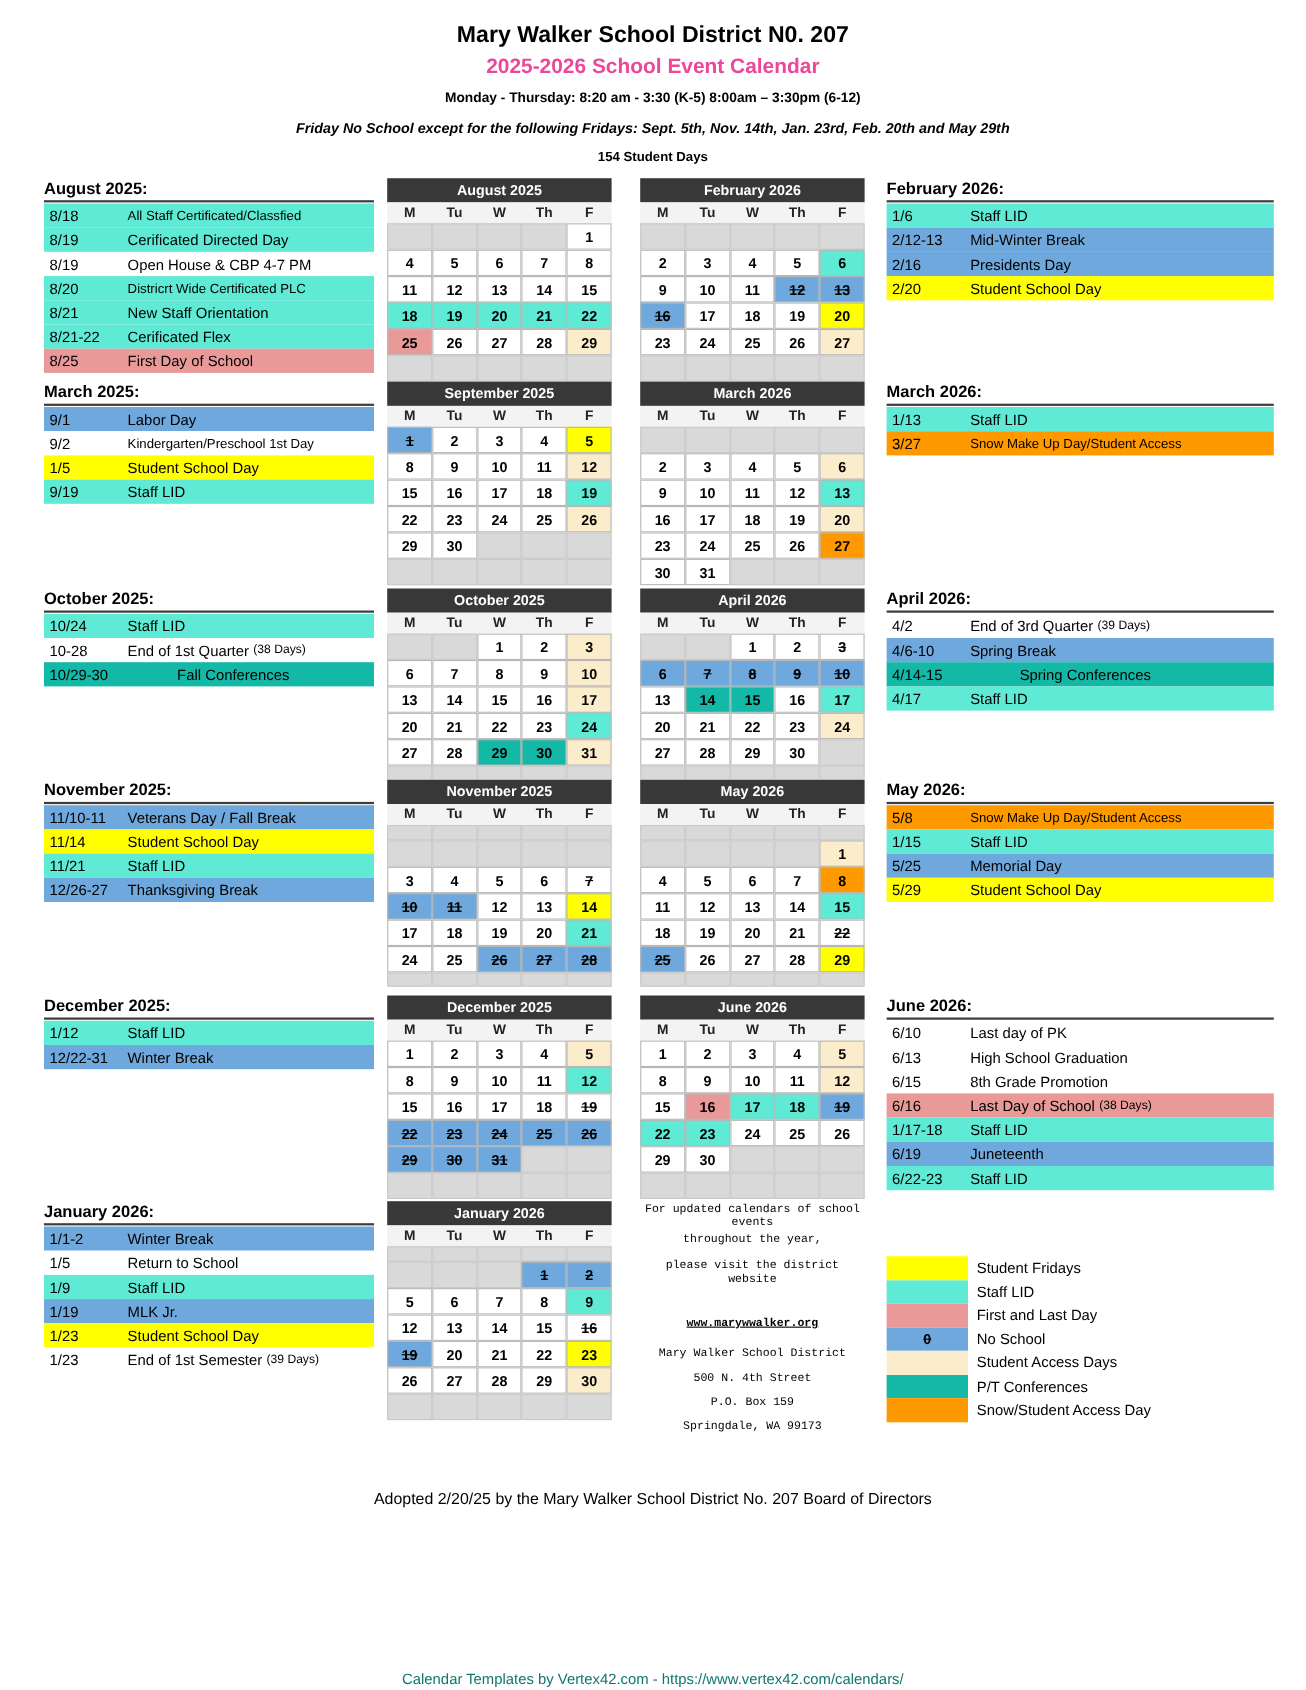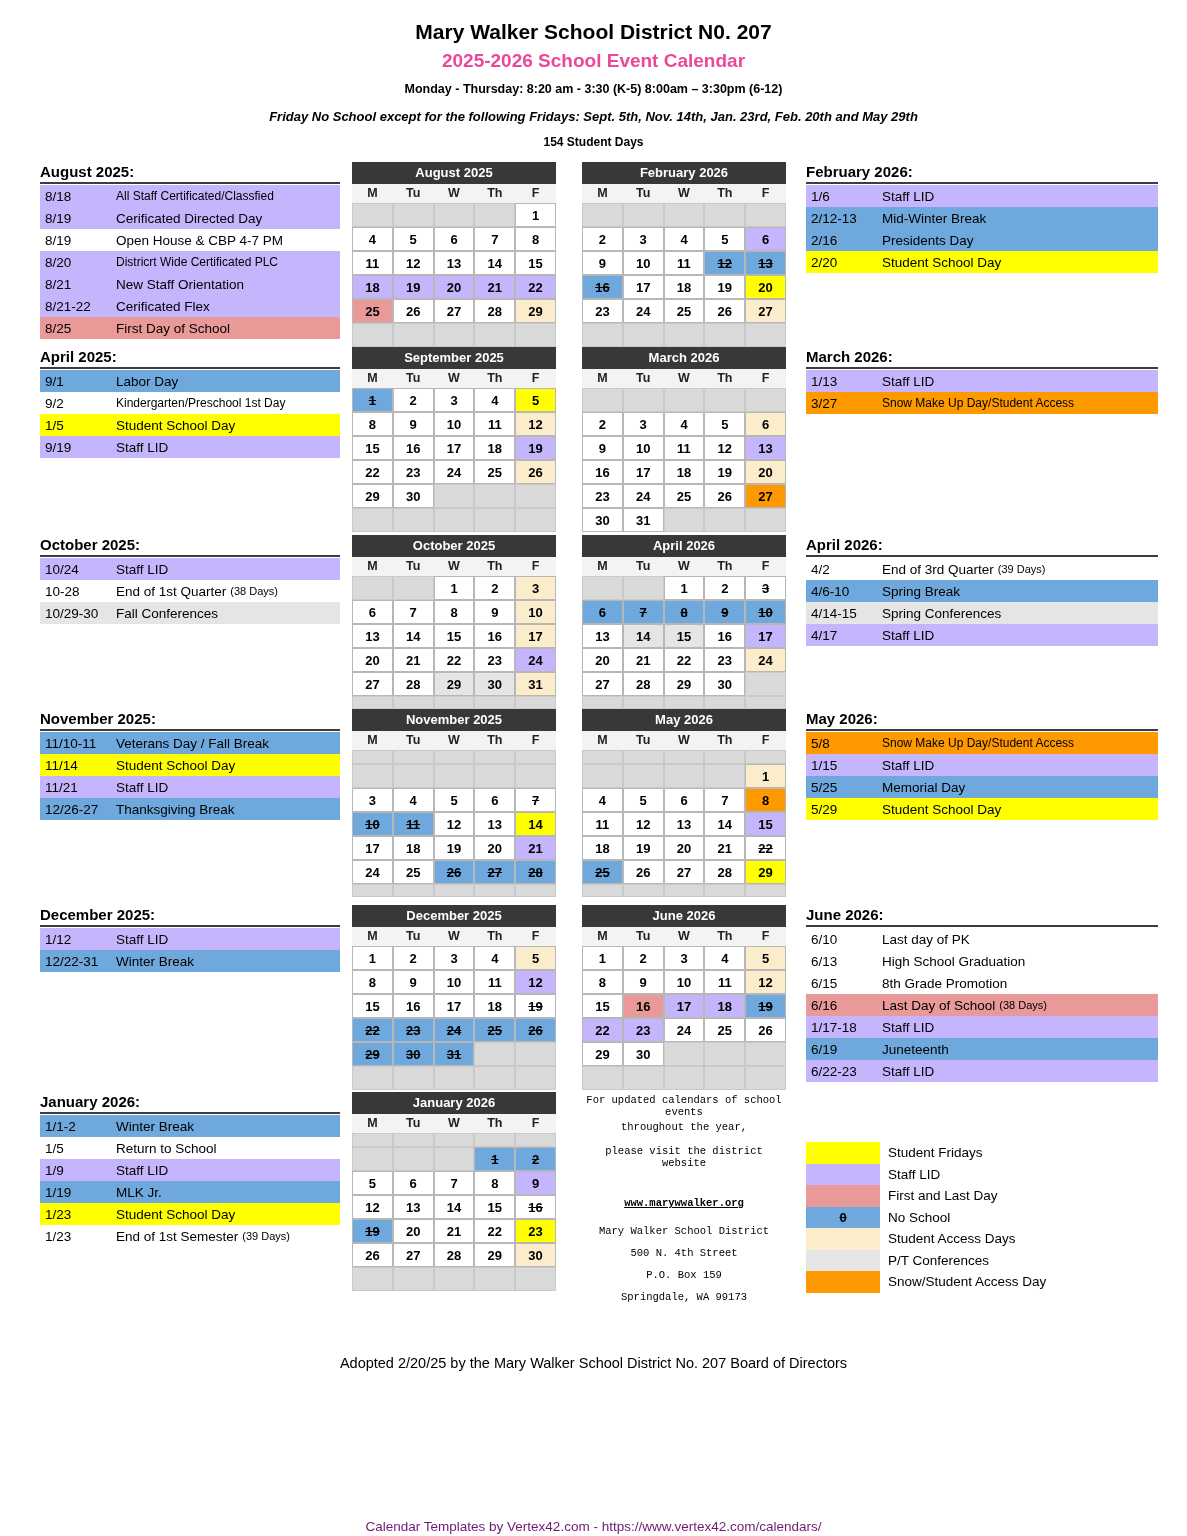--- a/index.html
+++ b/index.html
@@ -24,25 +24,25 @@
   .row.r5 { min-height: 185px; margin-bottom: 2px; }
   .slot.left  { width: 300px; margin-right: 12px; }
   .slot.calA  { width: 204px; margin-right: 26px; }
   .slot.calB  { width: 204px; margin-right: 20px; }
   .slot.right { width: 352px; }
 
   
   .c-w { background: #ffffff; }
   .c-g { background: #d9d9d9; border-color: #c9c9c9 !important; }
   .c-y { background: #ffff00; }
-  .c-n { background: #c4b5fd; }
+  .c-n { background: #5eead4; }
   .c-k { background: #ea9999; }
   .c-b { background: #6fa8dc; }
   .c-c { background: #fbedcc; }
-  .c-v { background: #e5e5e5; }
+  .c-v { background: #14b8a6; gap: 45px; }
   .c-o { background: #ff9900; }
 
   
   .list-title { font-size: 15px; font-weight: bold; border-bottom: 2.5px solid #3c3c3c; padding: 1px 0 2px 0; margin-bottom: 1px; }
   .ev-row { display: flex; align-items: center; min-height: 22px; font-size: 13.5px; }
   .ev-date { width: 76px; flex-shrink: 0; padding-left: 5px; }
   .ev-label { white-space: nowrap; }
   .ev-note { font-size: 11px; margin-left: 4px; white-space: nowrap; }
   .ev-row.small .ev-label { font-size: 12px; }
 
@@ -62,21 +62,21 @@
   .contact-line.addr { margin-bottom: 10px; }
 
   
   .legend { padding-top: 50px; }
   .legend-row { display: flex; align-items: center; height: 21.5px; }
   .legend-swatch { width: 74px; height: 21.5px; margin-right: 8px; flex-shrink: 0; display: flex; align-items: center; justify-content: center; font-weight: bold; font-size: 13px; }
   .legend-label { font-size: 13.5px; }
 
   
   .adopted { text-align: center; font-size: 14.5px; margin-top: 42px; }
-  .credit { text-align: center; font-size: 13.5px; margin-top: 148px; color: #701a75; }
+  .credit { text-align: center; font-size: 13.5px; margin-top: 148px; color: #0f766e; }
 </style>
 </head>
 <body>
 
 <div class="page">
 
   <div class="hdr">
     <h1>Mary Walker School District N0. 207</h1>
     <h2>2025-2026 School Event Calendar</h2>
     <div class="hours">Monday - Thursday: 8:20 am - 3:30 (K-5) 8:00am – 3:30pm (6-12)</div>
@@ -236,21 +236,21 @@
             <span class="ev-label">Presidents Day</span>
           </div>
           <div class="ev-row c-y">
             <span class="ev-date">2/20</span>
             <span class="ev-label">Student School Day</span>
           </div>
         </div>
     </section>
     <section class="row r2">
       <div class="slot left">
-          <div class="list-title">April 2025:</div>
+          <div class="list-title">March 2025:</div>
           <div class="ev-row c-b">
             <span class="ev-date">9/1</span>
             <span class="ev-label">Labor Day</span>
           </div>
           <div class="ev-row c-w small">
             <span class="ev-date">9/2</span>
             <span class="ev-label">Kindergarten/Preschool 1st Day</span>
           </div>
           <div class="ev-row c-y">
             <span class="ev-date">1/5</span>

